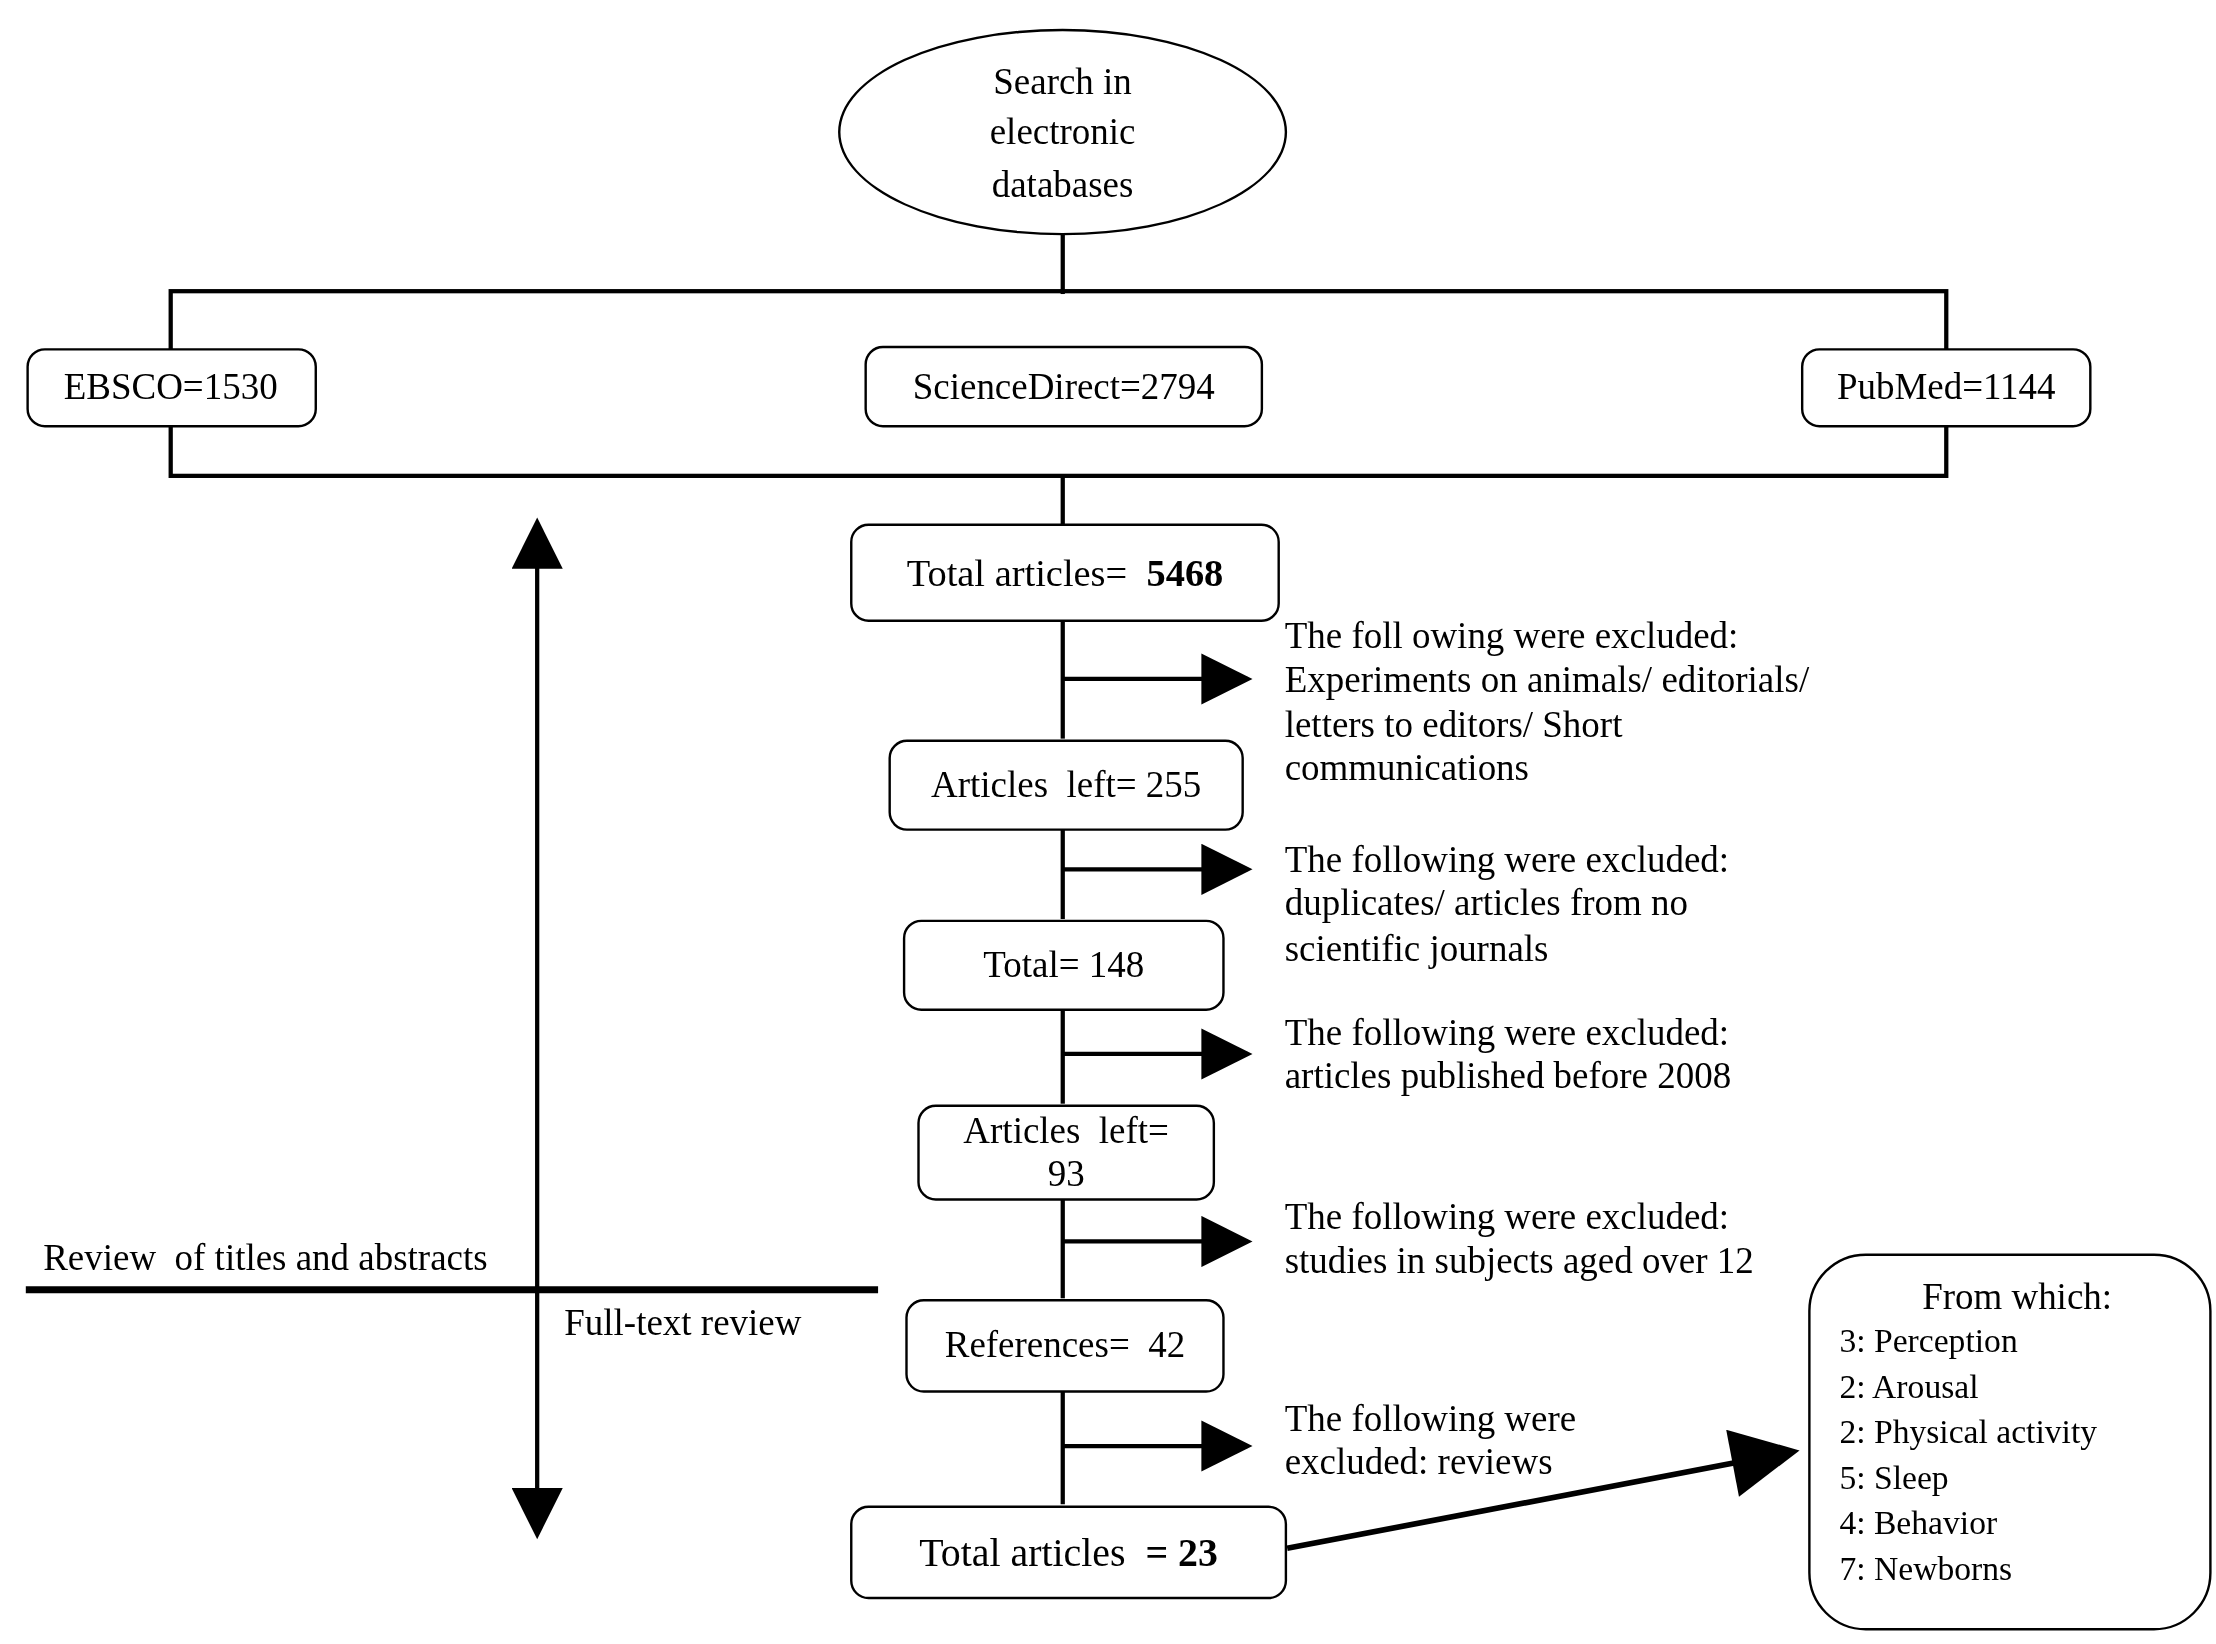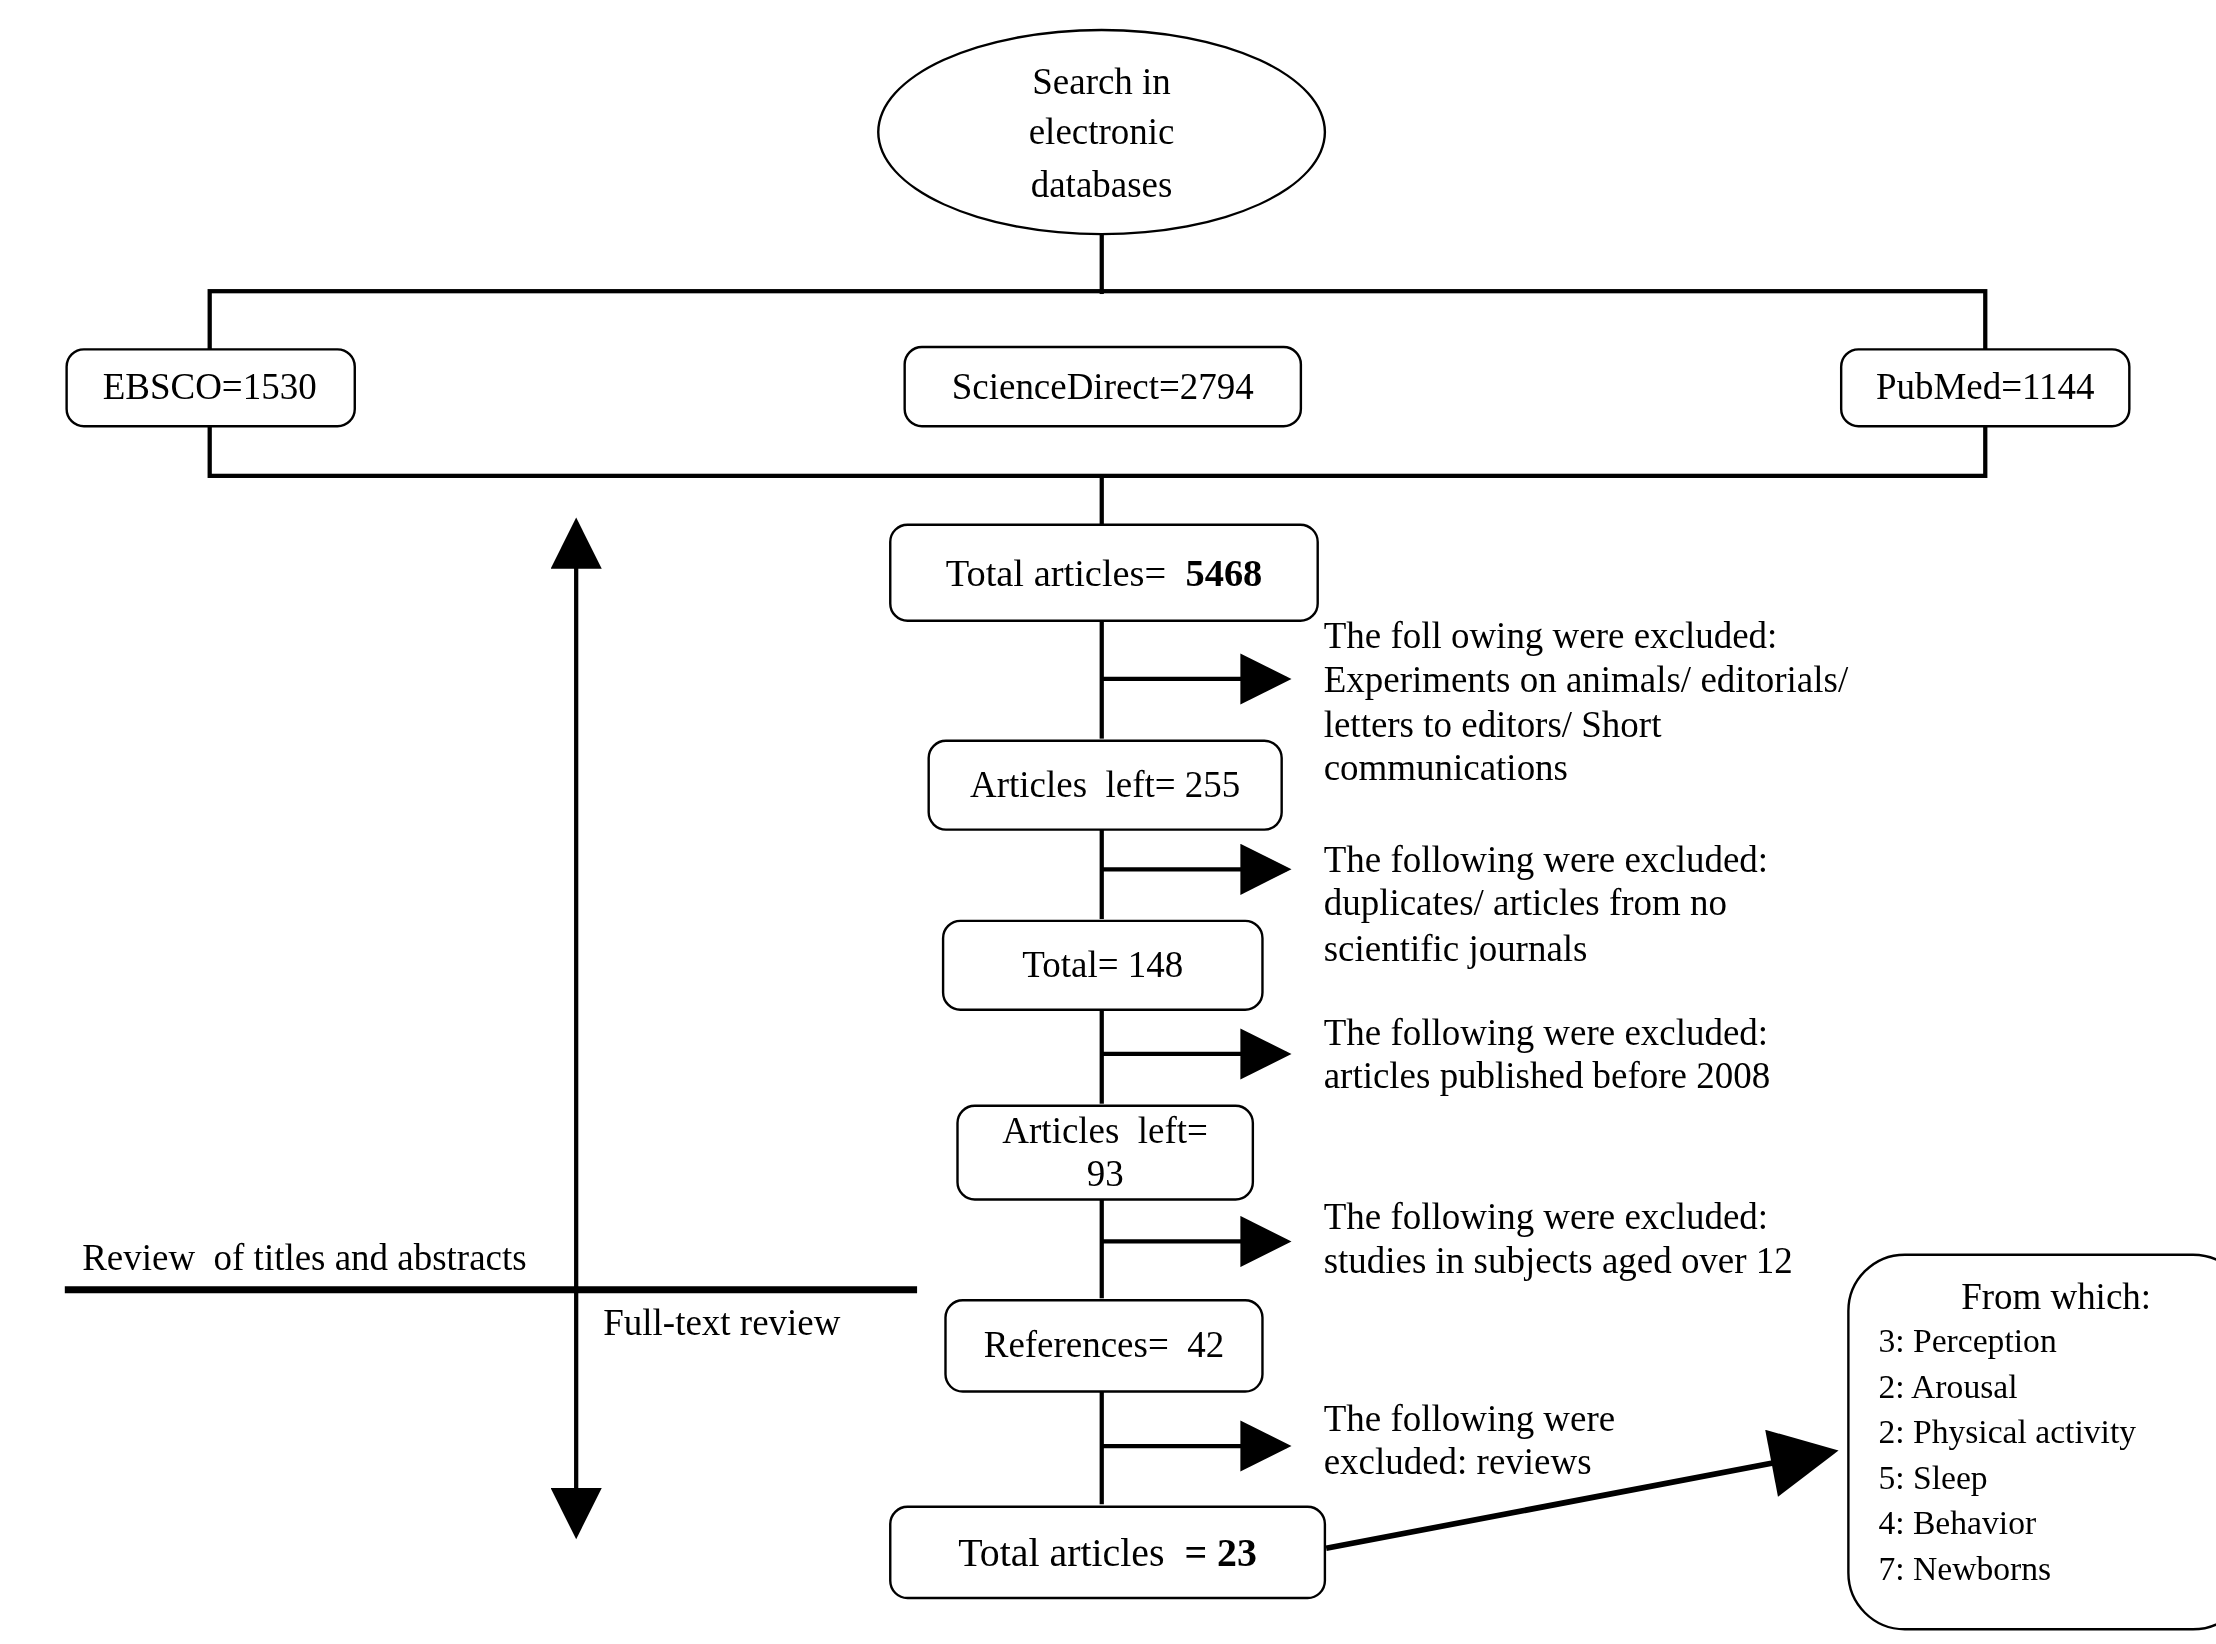--- a/index.html
+++ b/index.html
@@ -1,17 +1,17 @@
 <!DOCTYPE html>
 <html style="font-size:9.5px"><head>
 <meta charset="utf-8">
 <style>
   html, body { margin: 0; padding: 0; background: #ffffff; }
   body { width: 2216px; height: 1644px; overflow: hidden; }
-  #stage-wrap { width: 2124px; height: 1644px; margin-left: 39px; }
+  #stage-wrap { width: 2124px; height: 1644px; }
   #stage {
     position: relative;
     width: 923px; height: 685px;
     background: #ffffff;
     color: #000000;
     font-family: "Liberation Serif", "DejaVu Serif", serif;
     transform: scale(2.4013);
     transform-origin: 0 0;
   }
   #connectors { position: absolute; left: 0; top: 0; width: 923px; height: 685px; }

